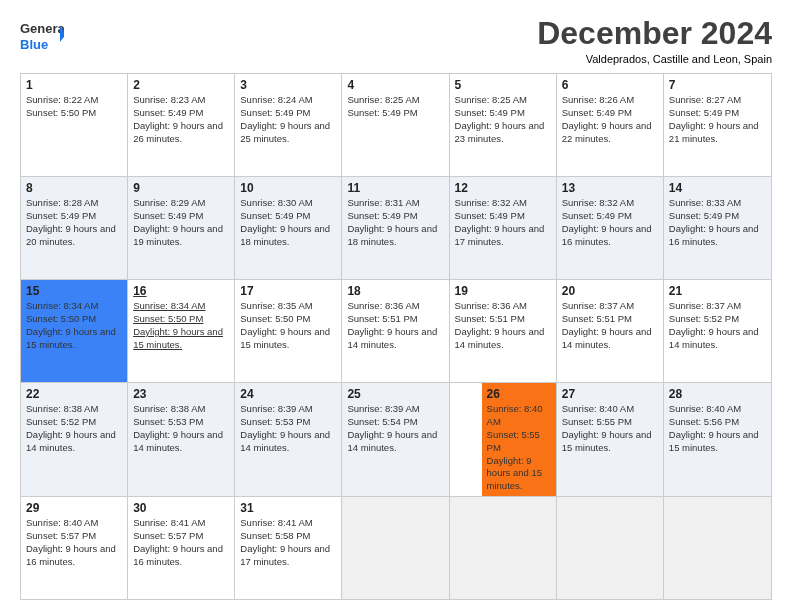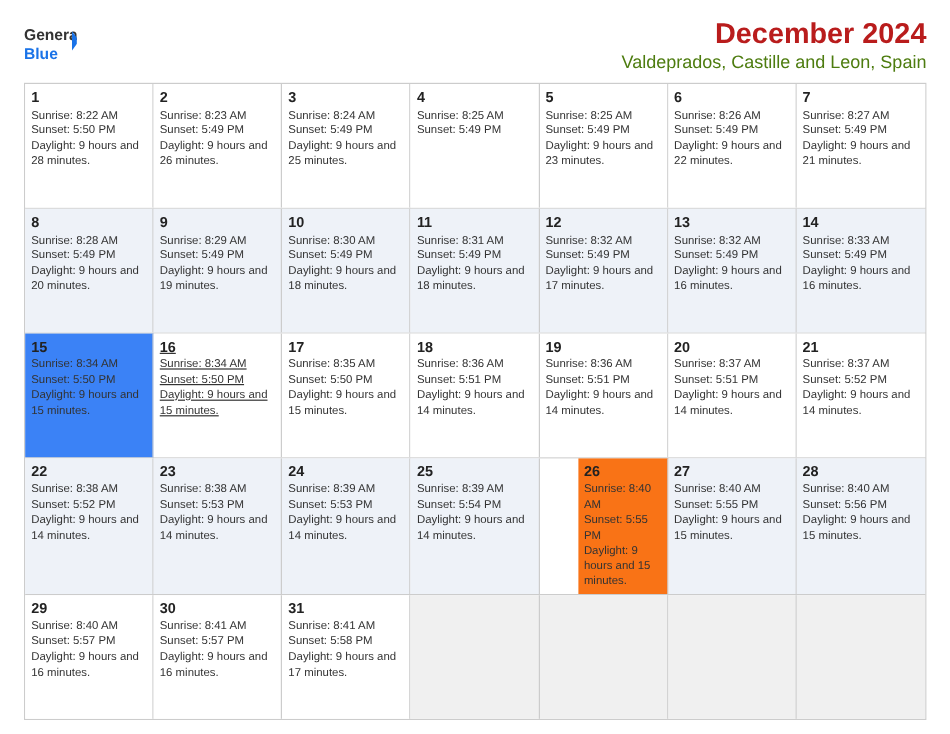--- a/index.html
+++ b/index.html
@@ -25,28 +25,28 @@
     }
     .logo {
       display: flex;
       align-items: center;
       gap: 4px;
     }
     .title-block {
       text-align: right;
     }
     .main-title {
-      font-size: 24px;
+      font-size: 32px;
       font-weight: bold;
-      color: #b91c1c;
+      color: #404040;
       line-height: 1.1;
     }
     .subtitle {
-      font-size: 15px;
-      color: #4d7c0f;
+      font-size: 11px;
+      color: #000000;
       margin-top: 2px;
     }
     .calendar {
       flex: 1;
       display: flex;
       flex-direction: column;
       border: 1px solid #ccc;
     }
     .cal-header-row {
       display: grid;
@@ -120,21 +120,20 @@
     </div>
   </div>
 
   <div class="calendar">
     <div class="cal-body">
     <div class="cal-week">
           <div class="cal-cell" style="background: rgb(255, 255, 255);">
           <div class="day-num">1</div>
           <div>Sunrise: 8:22 AM</div>
           <div>Sunset: 5:50 PM</div>
-          <div>Daylight: 9 hours and 28 minutes.</div>
         </div>
           <div class="cal-cell" style="background: rgb(255, 255, 255);">
           <div class="day-num">2</div>
           <div>Sunrise: 8:23 AM</div>
           <div>Sunset: 5:49 PM</div>
           <div>Daylight: 9 hours and 26 minutes.</div>
         </div>
           <div class="cal-cell" style="background: rgb(255, 255, 255);">
           <div class="day-num">3</div>
           <div>Sunrise: 8:24 AM</div>

